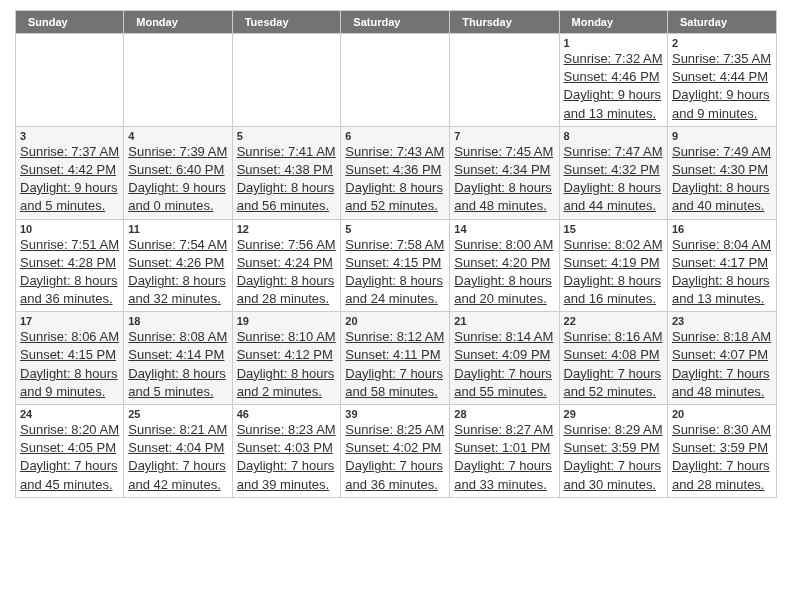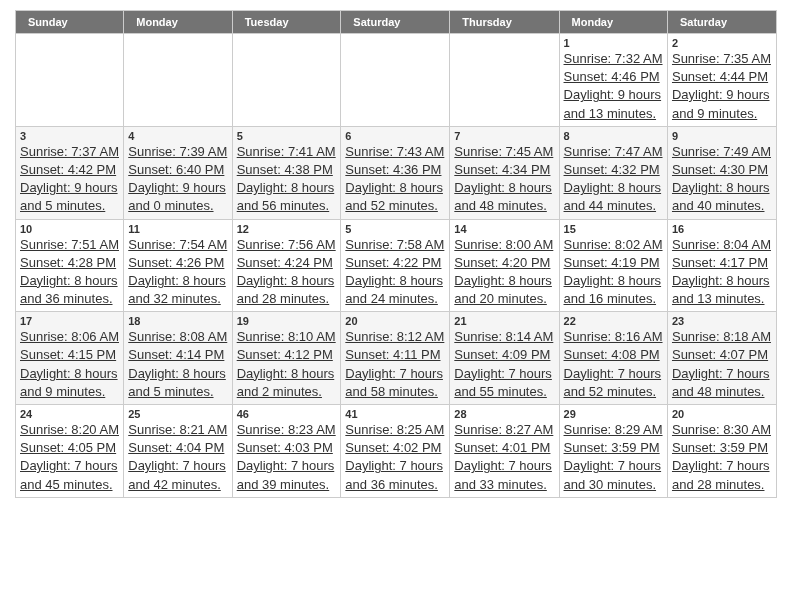--- a/index.html
+++ b/index.html
@@ -186,21 +186,21 @@
           </td>
           <td>
             <span class="day-num">12</span>
             <div class="day-info">Sunrise: 7:56 AM
 Sunset: 4:24 PM
 Daylight: 8 hours and 28 minutes.</div>
           </td>
           <td>
             <span class="day-num">5</span>
             <div class="day-info">Sunrise: 7:58 AM
-Sunset: 4:22 PM
+Sunset: 4:15 PM
 Daylight: 8 hours and 24 minutes.</div>
           </td>
           <td>
             <span class="day-num">14</span>
             <div class="day-info">Sunrise: 8:00 AM
 Sunset: 4:20 PM
 Daylight: 8 hours and 20 minutes.</div>
           </td>
           <td>
             <span class="day-num">15</span>
@@ -272,29 +272,29 @@
 Sunset: 4:04 PM
 Daylight: 7 hours and 42 minutes.</div>
           </td>
           <td>
             <span class="day-num">46</span>
             <div class="day-info">Sunrise: 8:23 AM
 Sunset: 4:03 PM
 Daylight: 7 hours and 39 minutes.</div>
           </td>
           <td>
-            <span class="day-num">41</span>
+            <span class="day-num">39</span>
             <div class="day-info">Sunrise: 8:25 AM
 Sunset: 4:02 PM
 Daylight: 7 hours and 36 minutes.</div>
           </td>
           <td>
             <span class="day-num">28</span>
             <div class="day-info">Sunrise: 8:27 AM
-Sunset: 4:01 PM
+Sunset: 1:01 PM
 Daylight: 7 hours and 33 minutes.</div>
           </td>
           <td>
             <span class="day-num">29</span>
             <div class="day-info">Sunrise: 8:29 AM
 Sunset: 3:59 PM
 Daylight: 7 hours and 30 minutes.</div>
           </td>
           <td>
             <span class="day-num">20</span>

